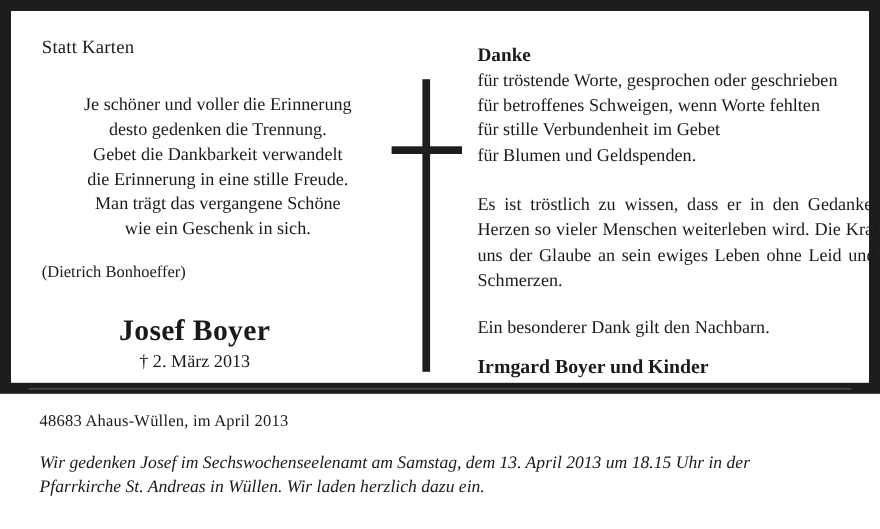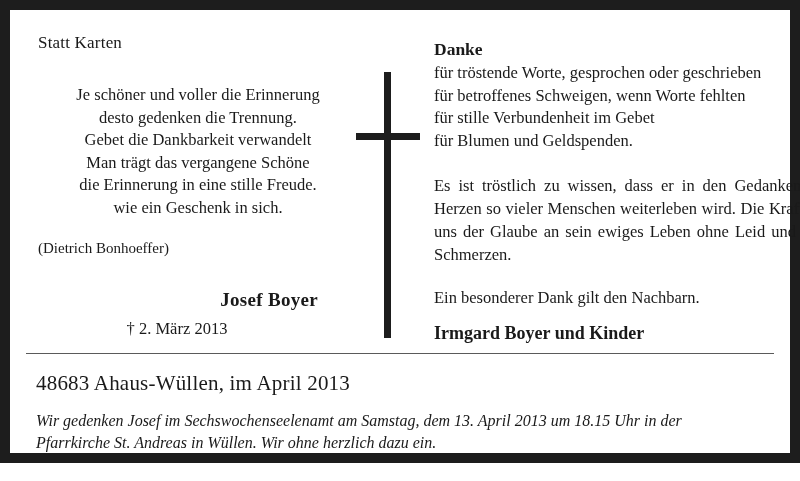--- a/index.html
+++ b/index.html
@@ -11,21 +11,21 @@
     width: 800px;
     height: 481px;
     font-family: "Liberation Serif", serif;
     color: #1a1a1a;
     overflow: hidden;
   }
   .notice {
     position: relative;
     box-sizing: border-box;
     width: 800px;
-    height: 463px;
+    height: 358px;
     background: #ffffff;
     border: 10px solid #1d1d1d;
     padding: 0;
   }
   .inner {
     position: relative;
     width: 100%;
     height: 100%;
     box-sizing: border-box;
     padding: 22px 26px 18px 26px;
@@ -93,25 +93,24 @@
     margin-left: 2px;
     font-size: 15px;
     line-height: 20px;
   }
   .name-block {
     margin-top: 26px;
     text-align: center;
     padding-right: 40px;
   }
   .deceased-name {
-    font-size: 19px;
+    font-size: 27px;
     font-weight: bold;
     line-height: 32px;
     letter-spacing: 0.3px;
-    text-align: right;
   }
   .dates {
     font-size: 16.5px;
     line-height: 22px;
     margin-top: 2px;
   }
   .dates div { white-space: nowrap; }
 
   .danke-title {
     font-size: 17.5px;
@@ -152,21 +151,21 @@
     height: 1px;
     background: #5a5a5a;
   }
   .footer {
     position: absolute;
     left: 26px;
     right: 26px;
     top: 362px;
   }
   .place-date {
-    font-size: 21px;
+    font-size: 15px;
     line-height: 22px;
     letter-spacing: 0.2px;
   }
   .memorial {
     margin-top: 16px;
     font-size: 16px;
     line-height: 22px;
     font-style: italic;
   }
   .memorial div { white-space: nowrap; }
@@ -179,22 +178,22 @@
 
     <div class="top-area">
 
       <div class="col-left">
         <div class="statt">Statt Karten</div>
 
         <div class="poem">
           <div>Je schöner und voller die Erinnerung</div>
           <div>desto gedenken die Trennung.</div>
           <div>Gebet die Dankbarkeit verwandelt</div>
+          <div>die Erinnerung in eine stille Freude.</div>
           <div>Man trägt das vergangene Schöne</div>
-          <div>die Erinnerung in eine stille Freude.</div>
           <div>wie ein Geschenk in sich.</div>
         </div>
 
         <div class="author">(Dietrich Bonhoeffer)</div>
 
         <div class="name-block">
           <div class="deceased-name">Josef Boyer</div>
           <div class="dates">
             <div>† 2. März 2013</div>
           </div>
@@ -225,18 +224,18 @@
       </div>
 
     </div>
 
     <div class="divider"></div>
 
     <div class="footer">
       <div class="place-date">48683 Ahaus-Wüllen, im April 2013</div>
       <div class="memorial">
         <div>Wir gedenken Josef im Sechswochenseelenamt am Samstag, dem 13. April 2013 um 18.15 Uhr in der</div>
-        <div>Pfarrkirche St. Andreas in Wüllen. Wir ohne herzlich dazu ein.</div>
+        <div>Pfarrkirche St. Andreas in Wüllen. Wir laden herzlich dazu ein.</div>
       </div>
     </div>
 
   </div>
 </div>
 
 </body></html>

